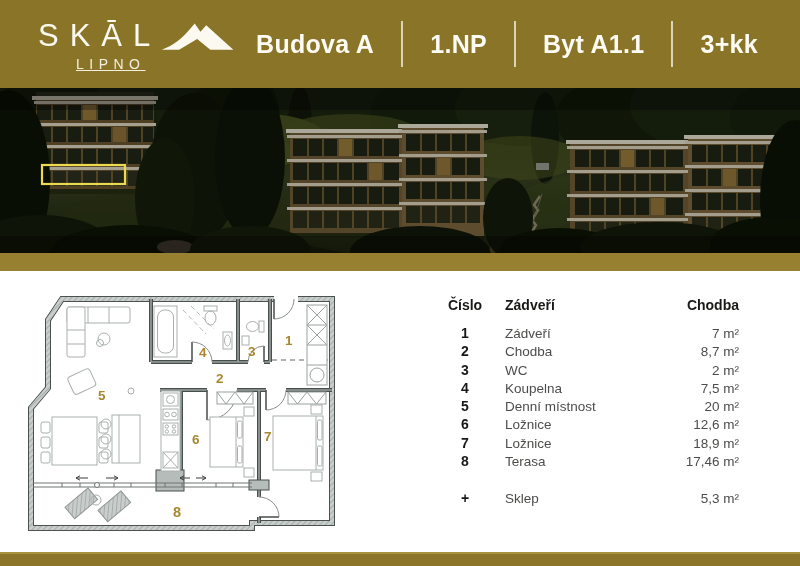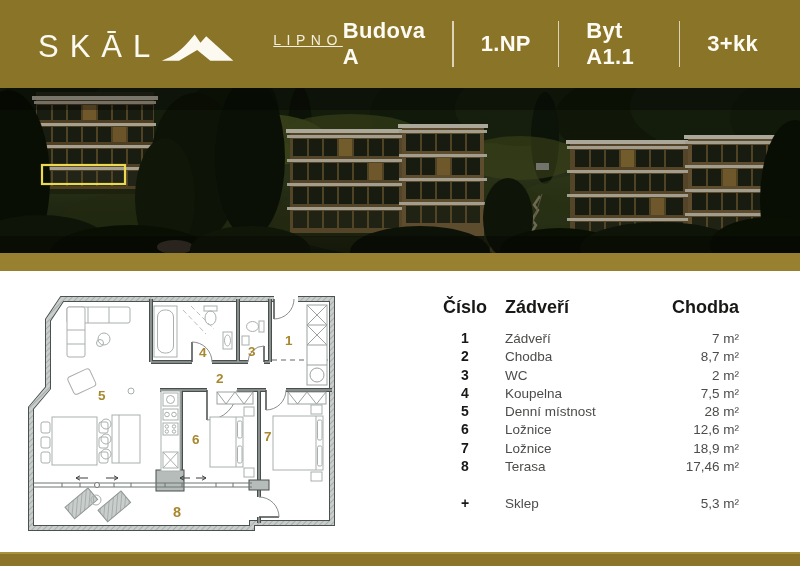--- a/index.html
+++ b/index.html
@@ -4,46 +4,46 @@
 <style>
   * { margin:0; padding:0; box-sizing:border-box; }
   html,body { width:800px; height:566px; overflow:hidden; }
   body { font-family:"Liberation Sans", sans-serif; background:#ffffff; }
   .page { position:relative; width:800px; height:566px; background:#ffffff; }
 
   
   .topbar { position:absolute; left:0; top:0; width:800px; height:88px;
             background:#8a7428; display:flex; align-items:center;
             justify-content:space-between; padding:0 42px 0 38px; }
-  .logo { display:flex; flex-direction:row;justify-content:flex-end; }
+  .logo { display:flex; flex-direction:column;justify-content:flex-end; }
   .logo-row { display:flex; align-items:flex-end; }
   .logo-text { color:#fbf9f0; font-size:31px; letter-spacing:11px; font-weight:400; line-height:1; }
   .mountain { width:74px; height:38px; margin-left:0px; margin-bottom:-3px; }
   .logo-sub { color:#f3efdf; font-size:14px; letter-spacing:5.5px; margin-top:5px; margin-left:38px;text-decoration:underline; }
   .unit-info { display:flex; align-items:center; gap:27px; color:#fdfbf3;
-               font-weight:bold; font-size:22px; letter-spacing:.3px; }
+               font-weight:bold; font-size:25px; letter-spacing:.3px; }
   .sep { width:2px; height:46px; background:rgba(253,250,240,.72); }
 
   
   .photo { position:absolute; top:88px; left:0; width:800px; height:165px; display:block; }
 
   
   .band { position:absolute; left:0; width:800px; }
   .band.mid { top:253px; height:18px; background:#978130; }
   .band.bottom { top:552px; height:14px; background:#8c7428; border-top:2px solid #a8923e; }
 
   
   .plan { position:absolute; left:20px; top:292px; width:330px; height:245px; }
   .room-num { font-family:"Liberation Sans",sans-serif; font-weight:bold; font-size:13.5px; fill:#a9872e; }
   .room-num.big { font-size:14.5px; }
 
   
   .roomtable { position:absolute; left:443px; top:297px; width:296px; }
   .t-head,.t-row { display:grid; grid-template-columns:44px 175px 1fr; align-items:baseline; }
-  .t-head { font-size:18px; font-weight:bold; color:#181816; margin-bottom:12px; }
+  .t-head { font-size:14px; font-weight:bold; color:#181816; margin-bottom:12px; }
   .c-num { text-align:center; }
   .c-name { padding-left:18px; }
   .c-area { text-align:right; }
   .t-row { font-size:13.5px; height:18.3px; color:#4c4c4a; }
   .t-row .c-num { font-weight:bold; font-size:14px; color:#181816; }
   .t-extra { margin-top:19px; }
 </style>
 </head>
 <body>
 
@@ -425,21 +425,21 @@
       <span class="c-area">2 m²</span>
     </div>
     <div class="t-row">
       <span class="c-num">4</span>
       <span class="c-name">Koupelna</span>
       <span class="c-area">7,5 m²</span>
     </div>
     <div class="t-row">
       <span class="c-num">5</span>
       <span class="c-name">Denní místnost</span>
-      <span class="c-area">28 m²</span>
+      <span class="c-area">20 m²</span>
     </div>
     <div class="t-row">
       <span class="c-num">6</span>
       <span class="c-name">Ložnice</span>
       <span class="c-area">12,6 m²</span>
     </div>
     <div class="t-row">
       <span class="c-num">7</span>
       <span class="c-name">Ložnice</span>
       <span class="c-area">18,9 m²</span>

